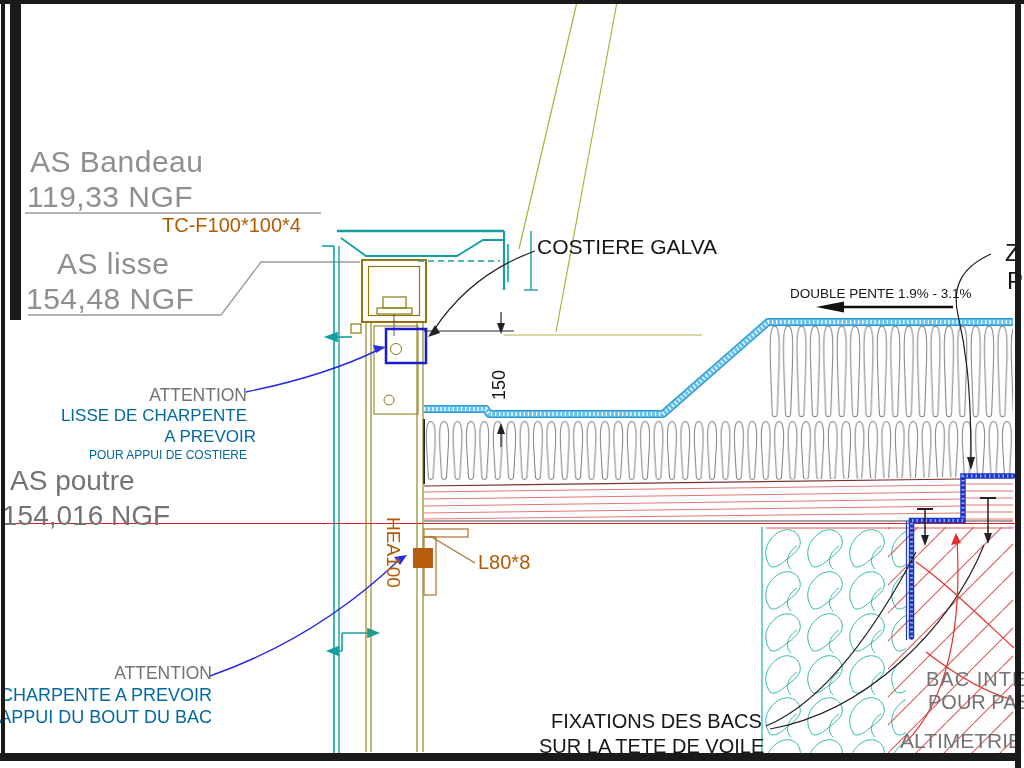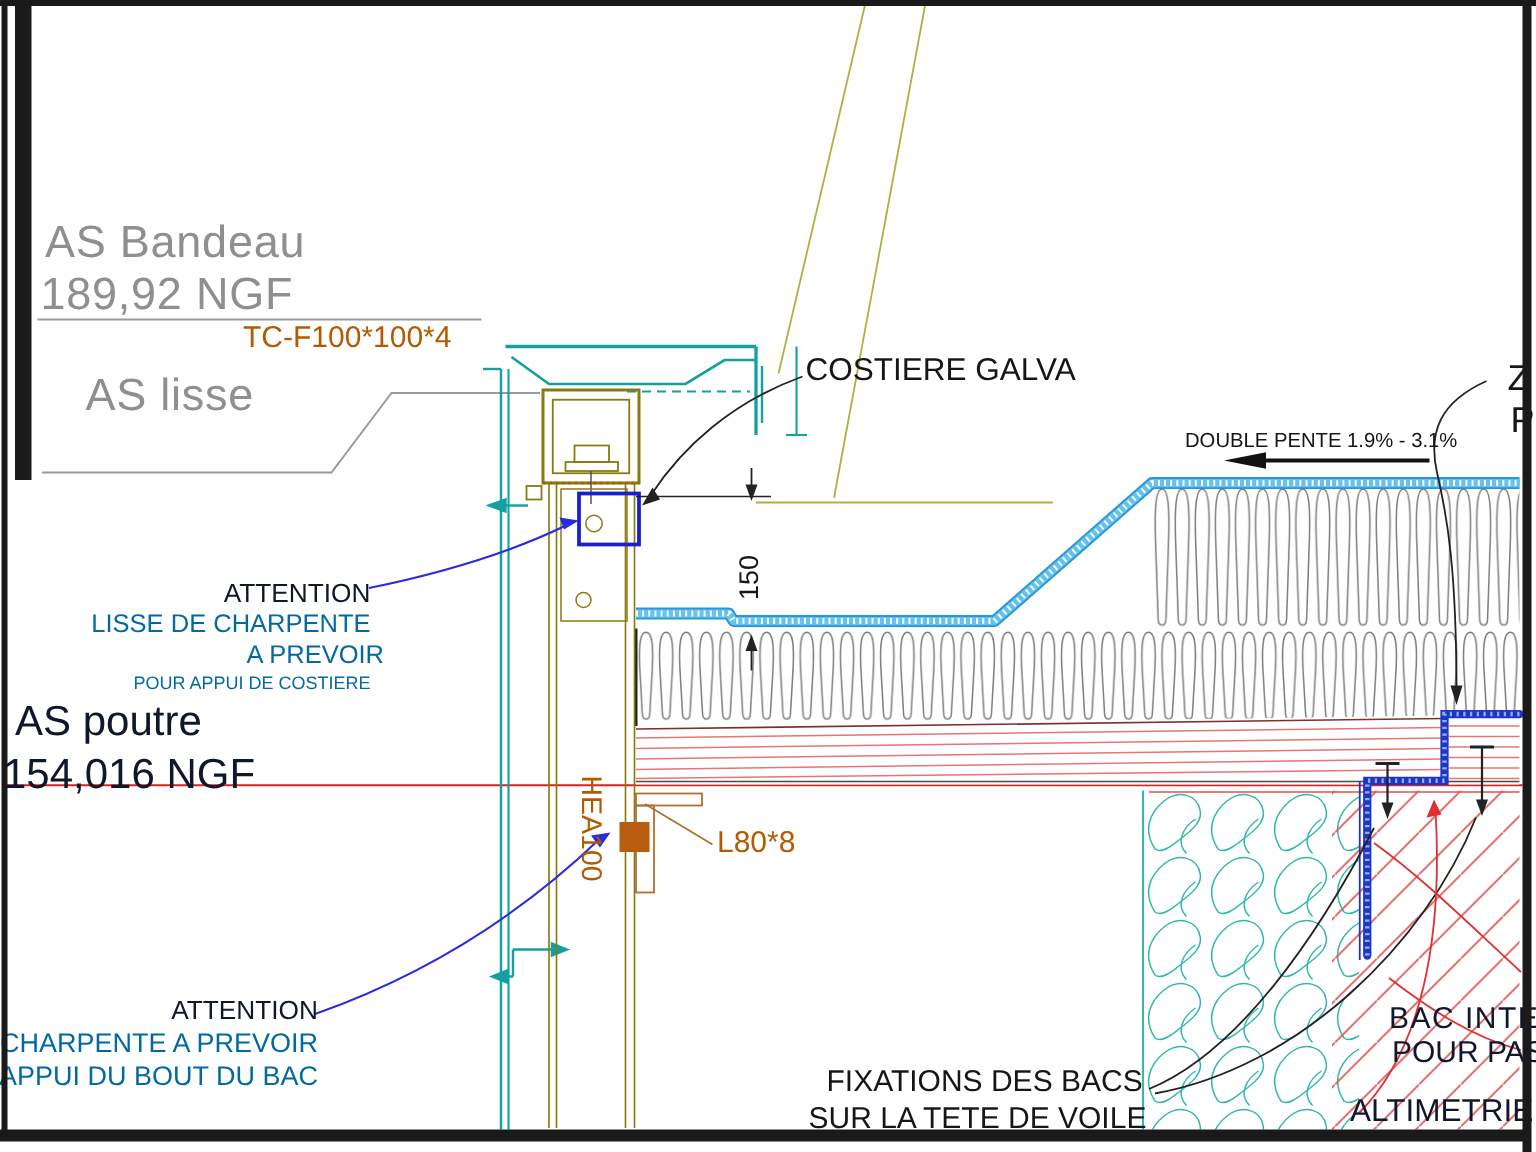--- a/index.html
+++ b/index.html
@@ -1,21 +1,21 @@
 <!DOCTYPE html>
 <html><head>
 <meta charset="utf-8">
 <style>
   html,body{margin:0;padding:0;background:#ffffff;}
   #canvas{position:relative;width:1024px;height:768px;background:#ffffff;overflow:hidden;
           font-family:"Liberation Sans",sans-serif;text-decoration:underline;}
   #linework{position:absolute;left:0;top:0;}
   .t{position:absolute;line-height:1.05;white-space:pre;font-family:"Liberation Sans",sans-serif;}
   .gray{color:#8f8f8f;}
-  .red{color:#0f172a;}
+  .red{color:#737373;}
   .blue{color:#0369a1;}
   .orange{color:#b35a00;}
   .black{color:#161616;}
   .lvl{font-size:30px;letter-spacing:0.5px;}
   .ra{text-align:right;}
   .rot90{transform:rotate(90deg);transform-origin:left top;}
   .rotm90{transform:rotate(-90deg);transform-origin:left top;}
   .frame{position:absolute;background:#1a1a1a;}
 </style>
 </head>
@@ -179,23 +179,24 @@
 
     <g stroke="#e03030" stroke-width="1.2" fill="none">
       <path d="M906,742 C948,700 962,625 957,540"></path>
       <polygon points="956,533 951,545 961,543" fill="#e03030" stroke="none"></polygon>
       <path d="M1014,648 C975,612 948,585 916,562"></path>
       <path d="M1014,700 C982,692 952,672 926,652"></path>
     </g>
   </svg>
 
   <div class="t gray lvl" style="left:30px;top:146px;">AS Bandeau</div>
-  <div class="t gray lvl" style="left:27px;top:181px;">189,92 NGF</div>
+  <div class="t gray lvl" style="left:27px;top:181px;">119,33 NGF</div>
   <div class="t orange" style="left:162px;top:215px;font-size:20px;">TC-F100*100*4</div>
   <div class="t gray lvl" style="left:57px;top:248px;">AS lisse</div>
+  <div class="t gray lvl" style="left:26px;top:283px;">154,48 NGF</div>
   <div class="t black" style="left:537px;top:236px;font-size:21px;">COSTIERE GALVA</div>
   <div class="t black" style="left:790px;top:287px;font-size:13.5px;">DOUBLE PENTE 1.9% - 3.1%</div>
 
   <div class="t red  ra" style="right:777px;top:386px;font-size:17.5px;">ATTENTION</div>
   <div class="t blue ra" style="right:777px;top:407px;font-size:17px;">LISSE DE CHARPENTE</div>
   <div class="t blue ra" style="right:768px;top:428px;font-size:17px;">A PREVOIR</div>
   <div class="t blue ra" style="right:777px;top:449px;font-size:12px;">POUR APPUI DE COSTIERE</div>
 
   <div class="t red" style="left:10px;top:466px;font-size:28px;">AS poutre</div>
   <div class="t red" style="left:2px;top:501px;font-size:28px;">154,016 NGF</div>

